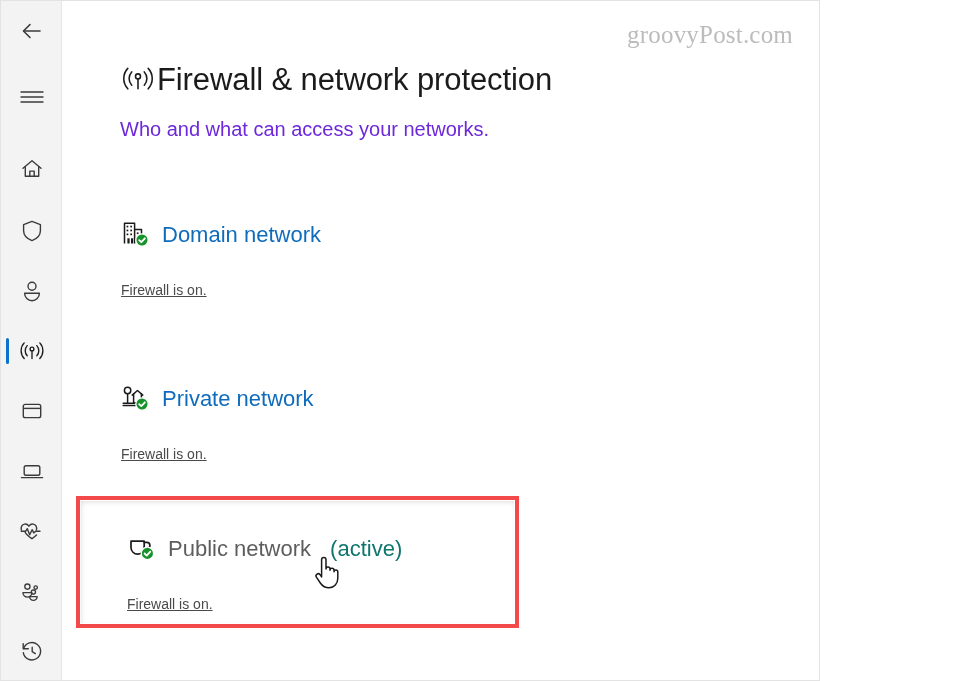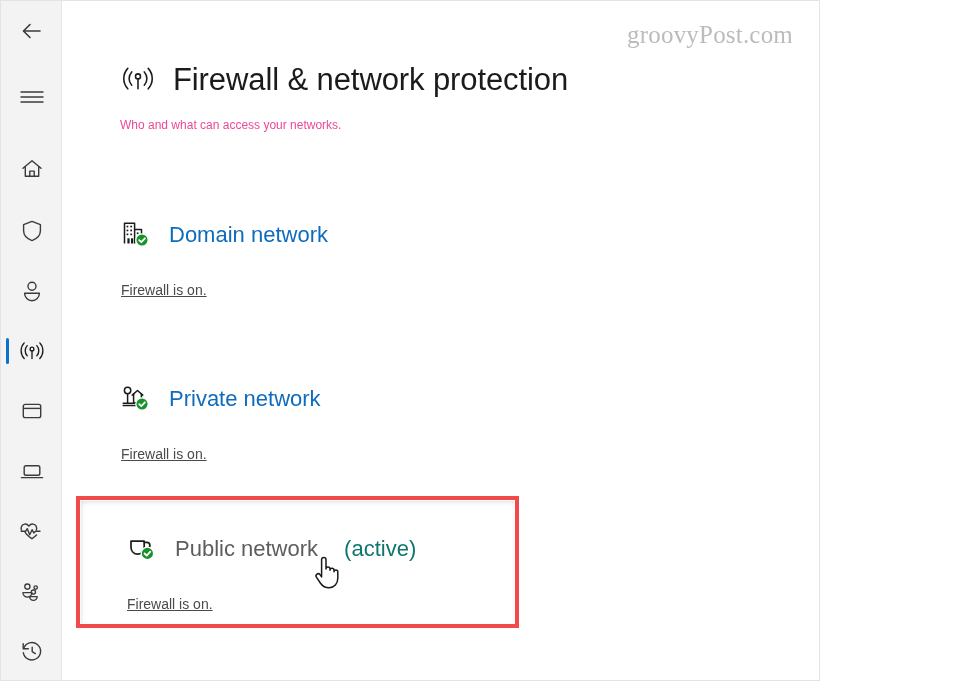--- a/index.html
+++ b/index.html
@@ -72,48 +72,47 @@
     letter-spacing: 0.2px;
     white-space: nowrap;
   }
 
   #page-title-row {
     position: absolute;
     left: 57px;
     top: 40px;
     display: flex;
     align-items: center;
-    gap: 16px;
   }
   #page-title-icon { flex: 0 0 auto; margin-top: 3px; }
   #page-title {
     font-size: 31px;
     font-weight: 400;
     color: #1b1b1b;
     letter-spacing: -0.1px;
     white-space: nowrap;
   }
   #page-subtitle {
     position: absolute;
     left: 58px;
     top: 117px;
-    font-size: 12px;
-    color: #ec4899;
+    font-size: 20px;
+    color: #6d28d9;
     white-space: nowrap;
   }
 
   
   .profile {
     position: absolute;
     left: 58px;
   }
   .profile-head {
     display: flex;
     align-items: center;
-    gap: 19px;
+    gap: 12px;
     white-space: nowrap;
   }
   .profile-icon { flex: 0 0 auto; }
   .profile-link {
     font-size: 22px;
     color: #0f6cbd;
     text-decoration: none;
     cursor: pointer;
     white-space: nowrap;
   }

